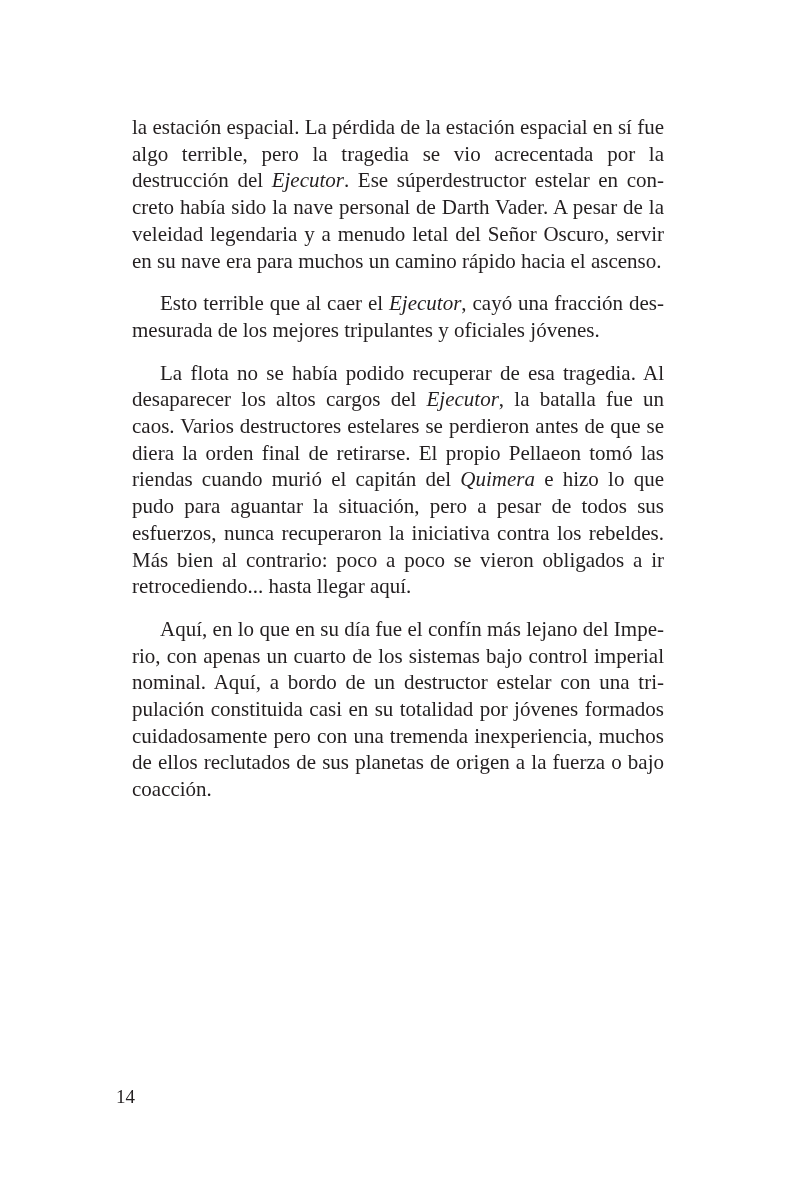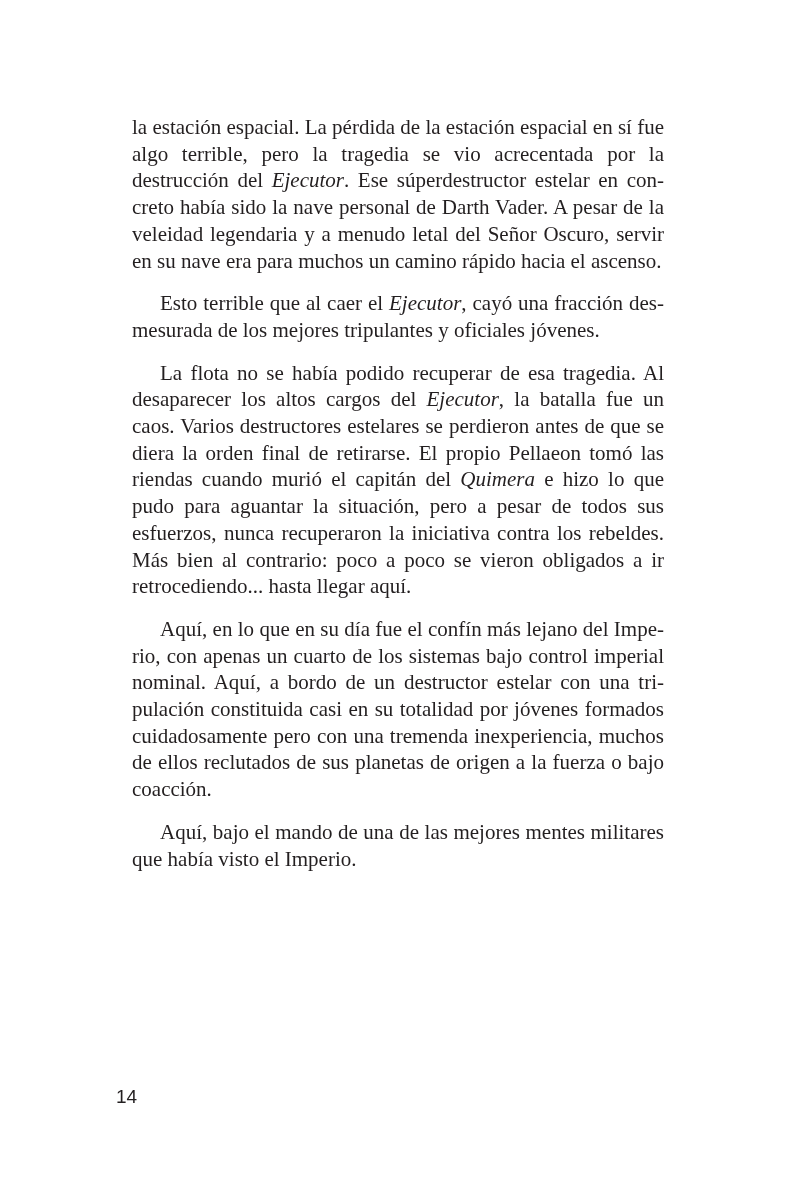--- a/index.html
+++ b/index.html
@@ -16,28 +16,27 @@
     text-align: justify;
     hyphens: manual;
   }
   .page-text p { margin: 16px; text-indent: 28px; }
   .page-text p.first { text-indent: 0; }
   .page-text em { font-style: italic; }
   .page-number {
     position: absolute;
     left: 116px;
     top: 1086px;
-    font-family: Liberation Sans, sans-serif;
+    font-family: Liberation Serif, serif;
     font-size: 19px;
     color: #231f20;
   }
 </style>
 </head>
 <body>
 
 <div class="page-text" id="page-body">
     <p class="first"><span>la estación espacial. La pérdida de la estación espacial en sí fue algo terrible, pero la tragedia se vio acrecentada por la destrucción del </span><em>Ejecutor</em><span>. Ese súperdestructor estelar en con­creto había sido la nave personal de Darth Vader. A pesar de la veleidad legendaria y a menudo letal del Señor Oscuro, servir en su nave era para muchos un camino rápido hacia el ascenso.</span></p>
     <p><span>Esto terrible que al caer el </span><em>Ejecutor</em><span>, cayó una fracción des­mesurada de los mejores tripulantes y oficiales jóvenes.</span></p>
     <p><span>La flota no se había podido recuperar de esa tragedia. Al desaparecer los altos cargos del </span><em>Ejecutor</em><span>, la batalla fue un caos. Varios destructores estelares se perdieron antes de que se diera la orden final de retirarse. El propio Pellaeon tomó las riendas cuando murió el capitán del </span><em>Quimera</em><span> e hizo lo que pudo para aguantar la situación, pero a pesar de todos sus esfuerzos, nun­ca recuperaron la iniciativa contra los rebeldes. Más bien al contrario: poco a poco se vieron obligados a ir retrocediendo... hasta llegar aquí.</span></p>
     <p><span>Aquí, en lo que en su día fue el confín más lejano del Impe­rio, con apenas un cuarto de los sistemas bajo control imperial nominal. Aquí, a bordo de un destructor estelar con una tri­pulación constituida casi en su totalidad por jóvenes formados cuidadosamente pero con una tremenda inexperiencia, mu­chos de ellos reclutados de sus planetas de origen a la fuerza o bajo coacción.</span></p>
-    <p><span>Aquí, bajo el mando de una de las mejores mentes militares que había visto el Imperio.</span></p>
   </div>
 <div class="page-number">14</div>
 
 </body></html>

